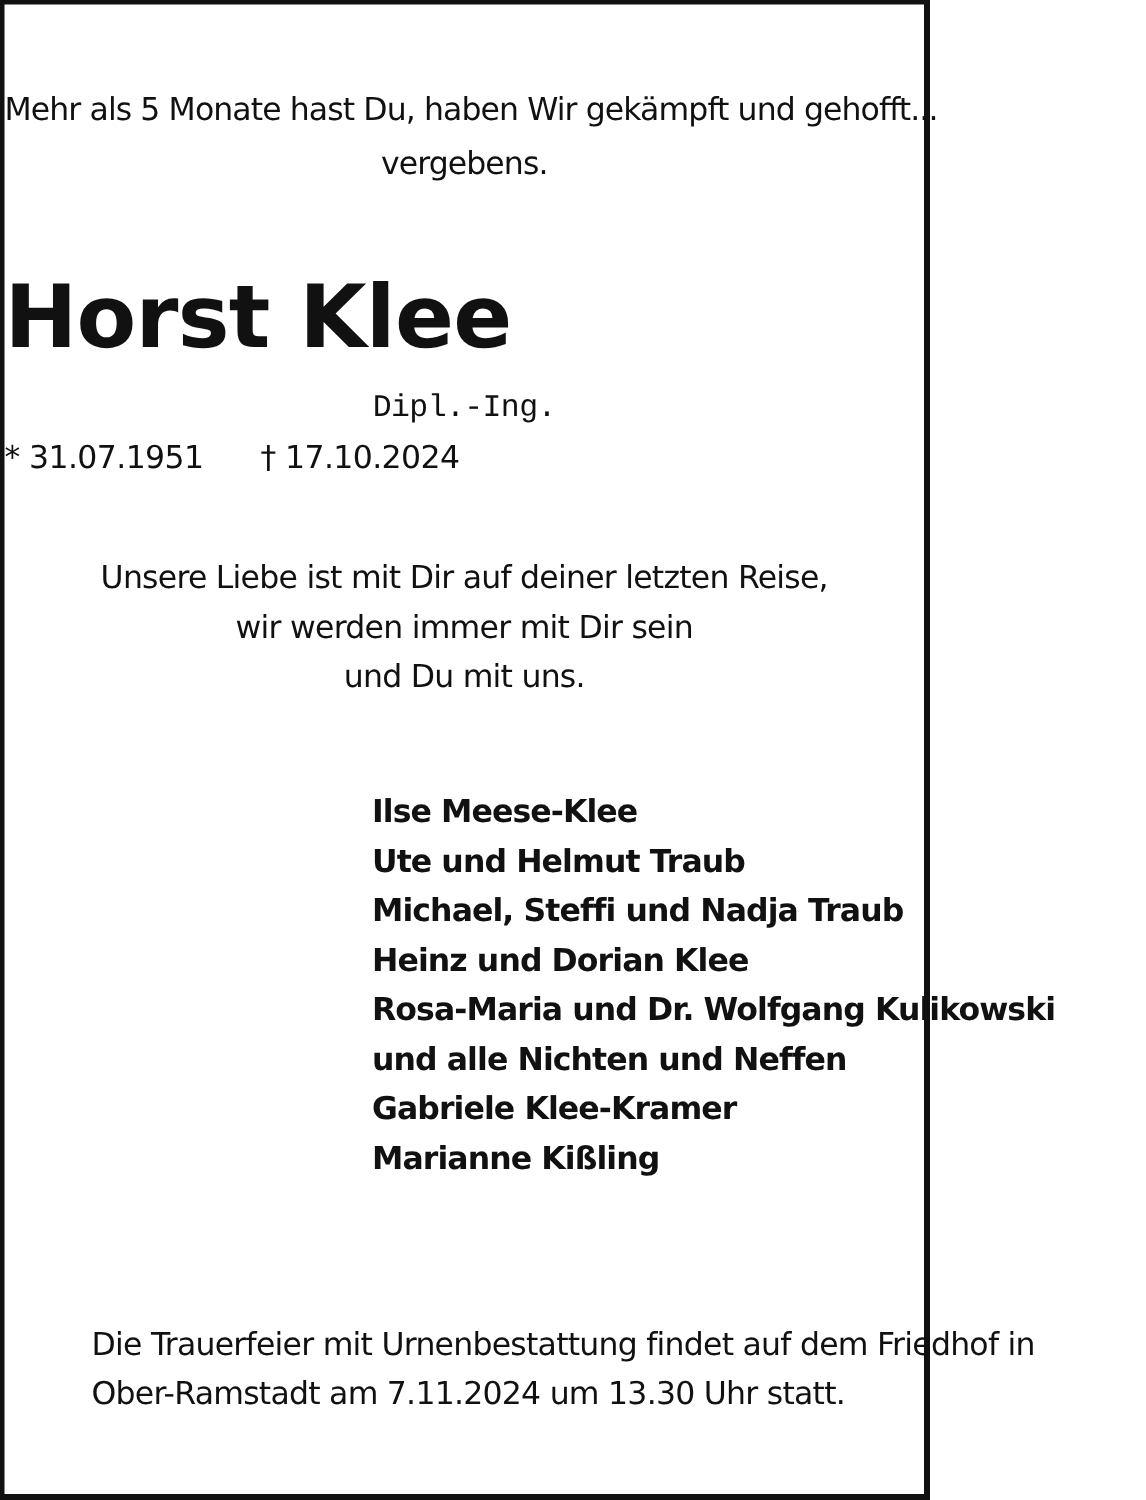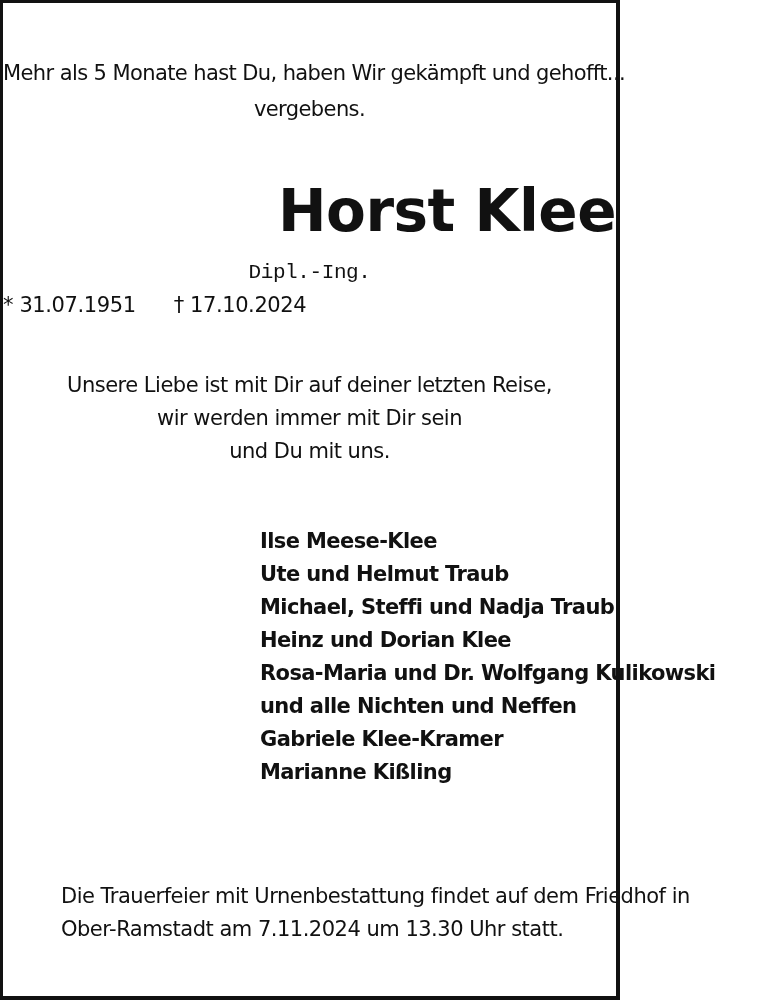--- a/index.html
+++ b/index.html
@@ -35,21 +35,21 @@
       font-size: 21px;
       line-height: 36px;
       letter-spacing: -0.6px;
       font-weight: normal;
     }
     .intro div { white-space: nowrap; }
     .name {
       position: absolute;
       left: 0; right: 0;
       top: 168px;
-      text-align: right;
+      text-align: left;
       font-size: 58px;
       line-height: 80px;
       font-weight: bold;
       letter-spacing: -0.5px;
     }
     .title {
       position: absolute;
       left: 0; right: 0;
       top: 255px;
       text-align: center;
@@ -74,21 +74,21 @@
       left: 0; right: 0;
       top: 366px;
       text-align: center;
       font-size: 21px;
       line-height: 33px;
       letter-spacing: -0.5px;
     }
     .verse div { white-space: nowrap; }
     .mourners {
       position: absolute;
-      left: 257px;
+      left: 245px;
       top: 522px;
       font-size: 21px;
       line-height: 33px;
       font-weight: bold;
       letter-spacing: -0.6px;
     }
     .mourners div { white-space: nowrap; }
     .service {
       position: absolute;
       left: 38px;

